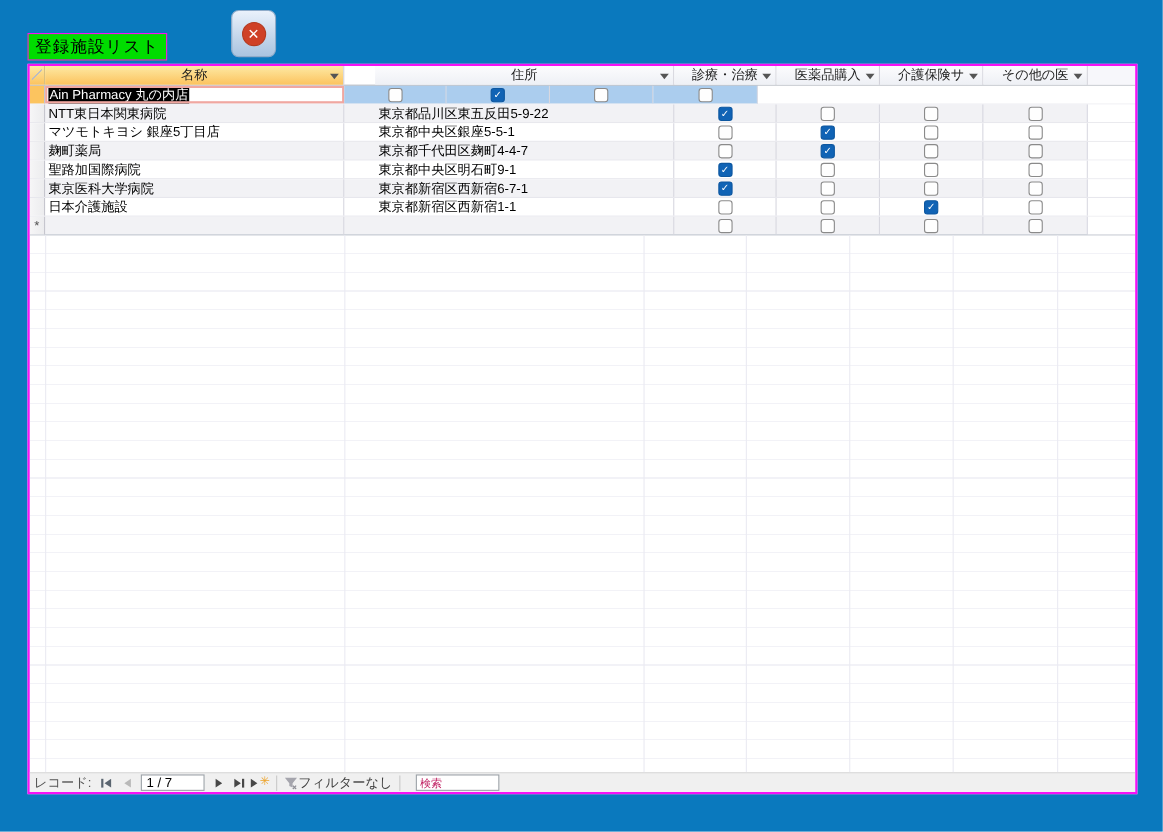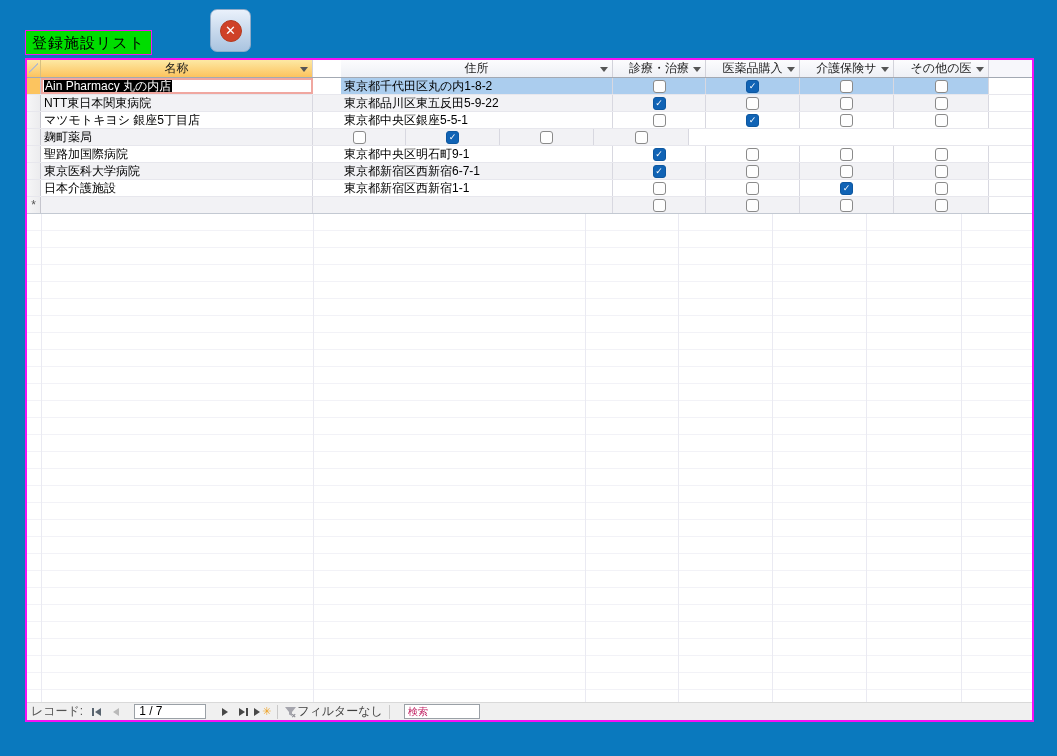--- a/index.html
+++ b/index.html
@@ -86,22 +86,22 @@
   .navbar{flex:0 0 18px;background:#f0f0f0;border-top:1px solid #d9d9d9;
     display:flex;align-items:center;font-size:12px;color:#555;padding-left:4px;gap:2px;}
   .nav-label{margin-right:3px;white-space:nowrap;}
   .navbtn{width:17px;height:14px;display:flex;align-items:center;justify-content:center;gap:1px;cursor:pointer;}
   .tri-r{width:0;height:0;border-top:4px solid transparent;border-bottom:4px solid transparent;border-left:6px solid #474747;}
   .tri-l{width:0;height:0;border-top:4px solid transparent;border-bottom:4px solid transparent;border-right:6px solid #474747;}
   .bar{width:2px;height:8px;background:#474747;}
   .dis .tri-l,.dis .tri-r{border-right-color:#b9b9b9;border-left-color:#b9b9b9;}
   .semi .tri-l{border-right-color:#5a6570;} .semi .bar{background:#5a6570;}
   .star{color:#eda42c;font-size:11px;font-weight:bold;line-height:1;margin-left:1px;}
-  .posbox{width:72px;height:15px;background:#fff;border:1px solid #9aa0a6;
-    font-size:12px;color:#000;line-height:13px;padding-left:4px;margin:0 8px;}
+  .posbox{width:58px;height:15px;background:#fff;border:1px solid #9aa0a6;
+    font-size:12px;color:#000;line-height:13px;padding-left:4px;margin:0 2px;}
   .vsep{width:1px;height:14px;background:#c9c9c9;margin:0 4px;}
   .filter-area{display:flex;align-items:center;color:#404040;cursor:default;}
   .search-box{width:76px;height:15px;background:#fff;border:1px solid #9aa0a6;
     font-size:10px;color:#be185d;line-height:13px;padding:0 0 0 3px;margin-left:8px;
     font-family:"Liberation Sans","DejaVu Sans",sans-serif;}
 </style>
 </head>
 <body>
 
 <div class="title-label">登録施設リスト</div>
@@ -142,21 +142,20 @@
         <i class="drop"></i>
       </div>
       <div class="hcell hfill"></div>
     </div>
 
     <div id="rows-host" style="display:contents"><div class="row sel">
           <div class="gutter current"></div>
           <div class="cell w-name active-cell">
             <span class="text-selected">Ain Pharmacy 丸の内店</span>
           </div>
-          <div class="cell w-addr">東京都千代田区丸の内1-8-2</div>
           <div class="cell ck w-c1">
             <div class="checkbox"></div>
           </div>
           <div class="cell ck w-c2">
             <div class="checkbox checked"></div>
           </div>
           <div class="cell ck w-c3">
             <div class="checkbox"></div>
           </div>
           <div class="cell ck w-c4">
@@ -199,20 +198,21 @@
           </div>
           <div class="cell ck w-c4">
             <div class="checkbox"></div>
           </div>
           <div class="fill0"></div>
         </div><div class="row alt">
           <div class="gutter"></div>
           <div class="cell w-name">
             <span>麹町薬局</span>
           </div>
+          <div class="cell w-addr">東京都千代田区麹町4-4-7</div>
           <div class="cell ck w-c1">
             <div class="checkbox"></div>
           </div>
           <div class="cell ck w-c2">
             <div class="checkbox checked"></div>
           </div>
           <div class="cell ck w-c3">
             <div class="checkbox"></div>
           </div>
           <div class="cell ck w-c4">

